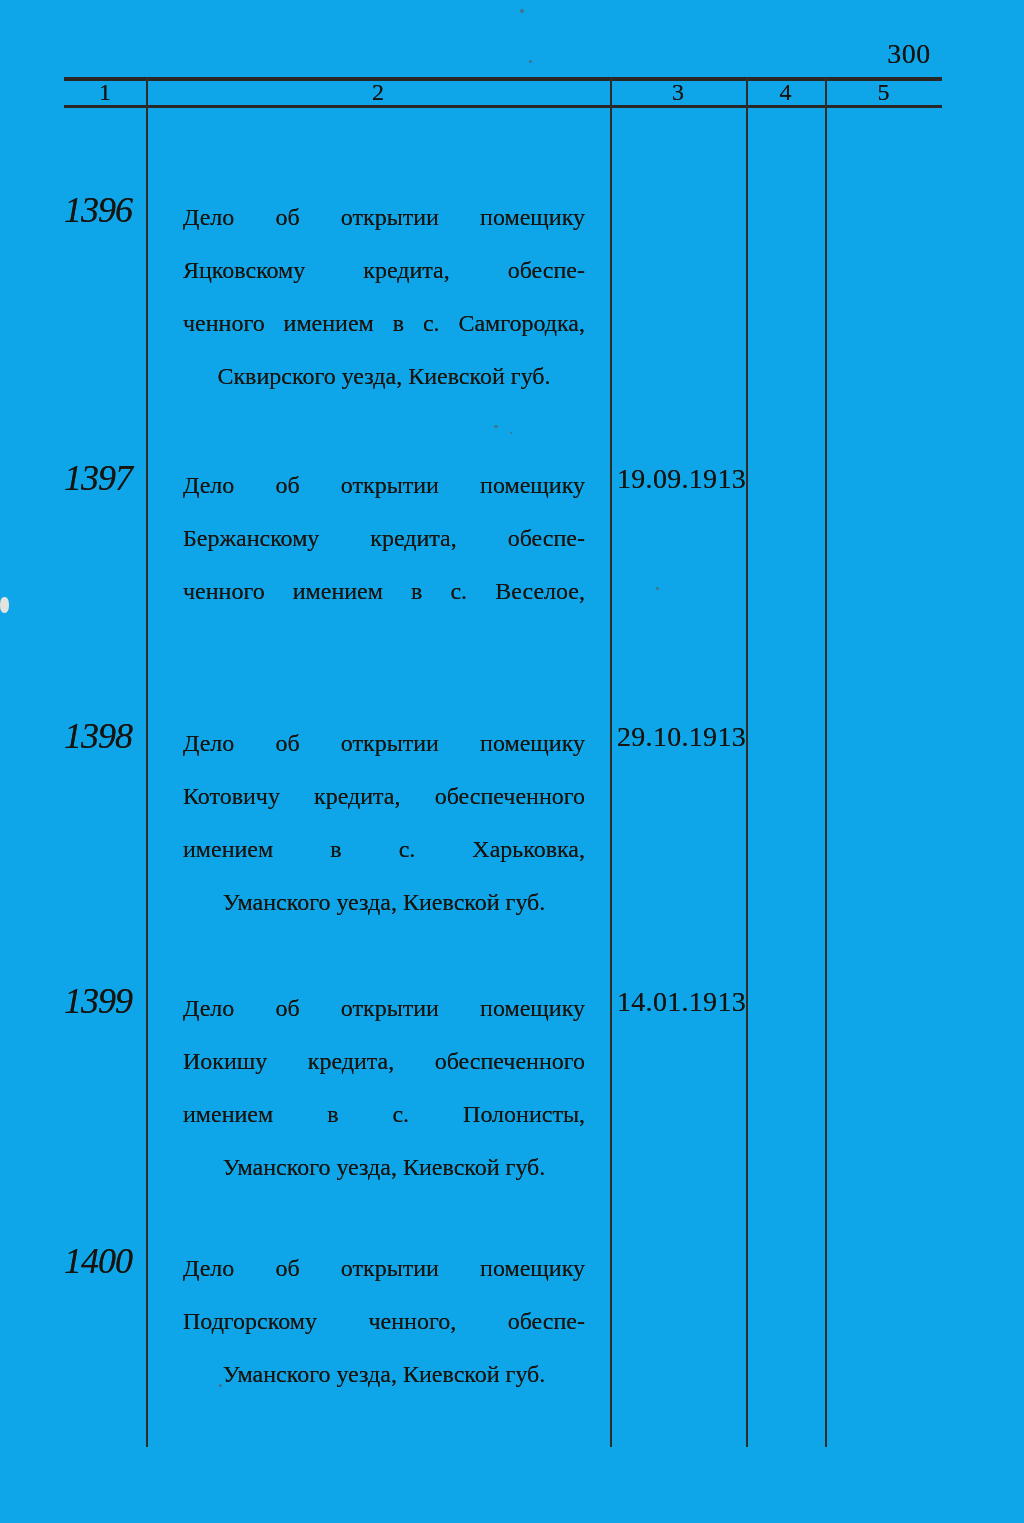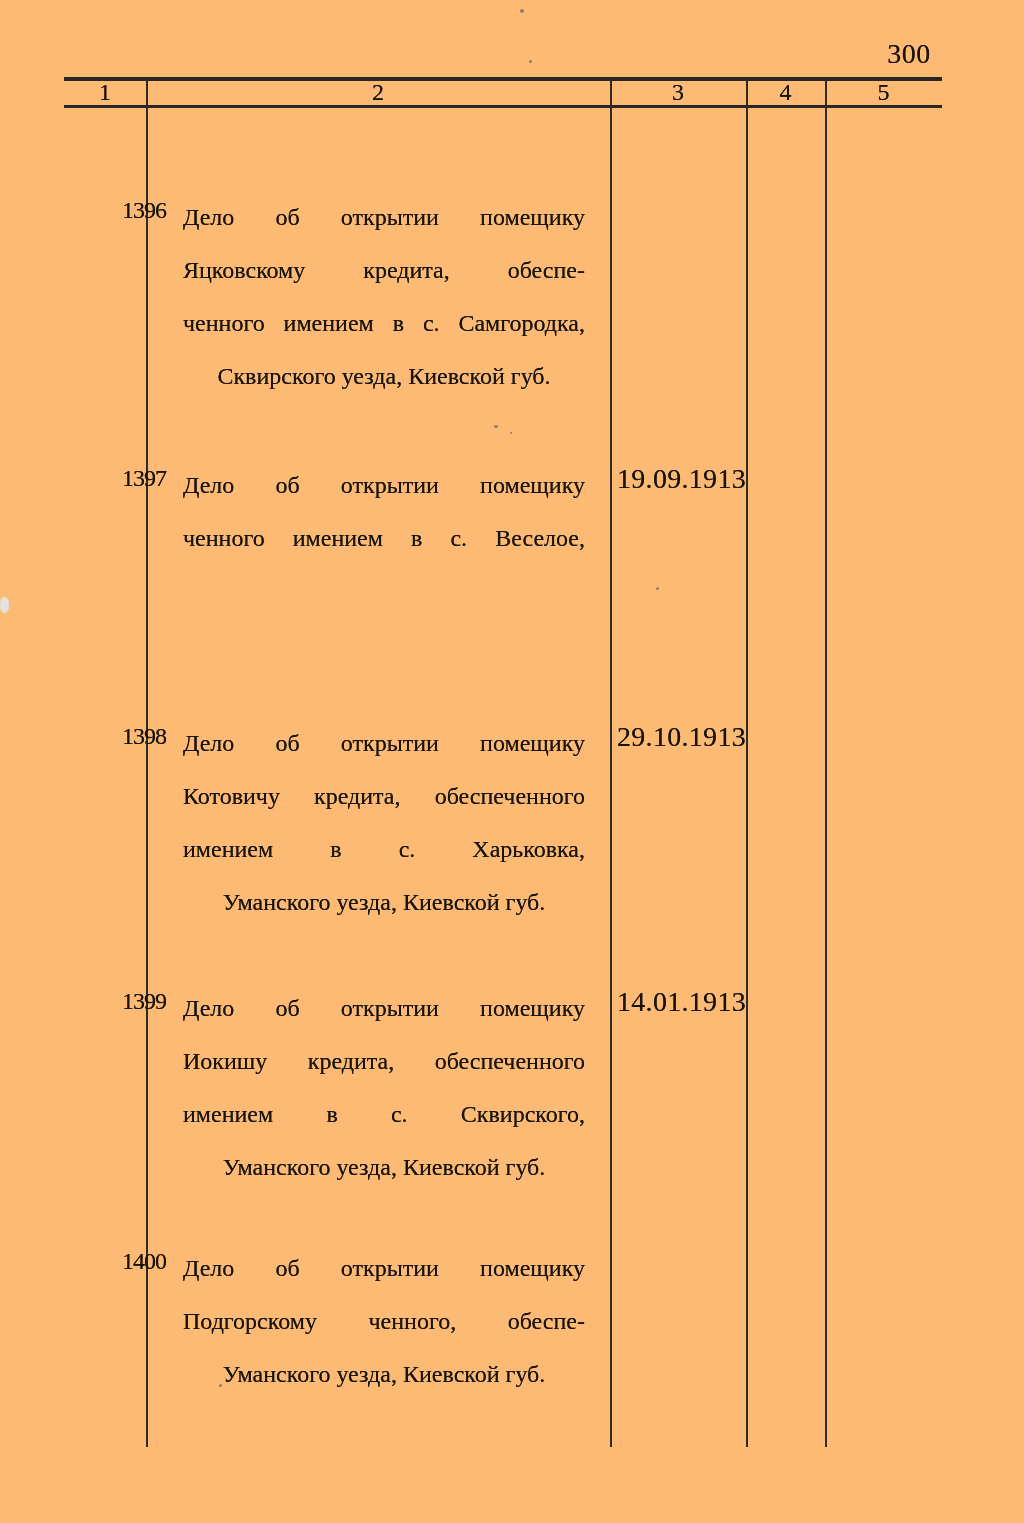--- a/index.html
+++ b/index.html
@@ -1,19 +1,19 @@
 <!DOCTYPE html>
 <html><head>
 <meta charset="utf-8">
 <style>
   html,body{margin:0;padding:0;background:#e8e8e6;}
   .page{
     position:relative;
     width:1024px;height:1523px;
-    background:#fdba74;
+    background:#0ea5e9;
     font-family:"Liberation Serif", serif;
     color:#17130e;
     overflow:hidden;
   }
   .ink{ text-shadow:0 0 .6px rgba(23,19,14,.75); }
   .page-number{
     position:absolute;left:886px;top:38px;width:46px;
     font-size:28px;text-align:center;letter-spacing:.5px;
   }
   .table{position:absolute;left:64px;top:77px;width:878px;height:1370px;}
@@ -27,22 +27,23 @@
     text-align:center;font-size:24px;
   }
   .th.c1{left:0;width:82px;}
   .th.c2{left:82px;width:464px;}
   .th.c3{left:546px;width:136px;}
   .th.c4{left:682px;width:79px;}
   .th.c5{left:761px;width:117px;}
   .row{position:absolute;left:0;width:878px;height:212px;}
   .num{
     position:absolute;left:0;top:0;width:102px;
-    text-align:right;font-size:24px;line-height:53px;
+    text-align:left;font-size:36px;line-height:53px;
     letter-spacing:-1px;
+    font-style:italic;
   }
   .desc{position:absolute;left:119px;top:7px;width:402px;font-size:24px;}
   .desc .ln{height:53px;line-height:53px;overflow:visible;}
   .jline{text-align:justify;text-align-last:justify;}
   .lline{text-align:center;white-space:nowrap;}
   .date{
     position:absolute;left:553px;top:0;width:150px;
     font-size:28px;line-height:53px;letter-spacing:.3px;
   }
   .speck{position:absolute;background:#5f5b56;border-radius:50%;opacity:.65;}
@@ -80,20 +81,21 @@
         <div class="ln jline">Яцковскому кредита, обеспе-</div>
         <div class="ln jline">ченного имением в с. Самгородка,</div>
         <div class="ln lline">Сквирского уезда, Киевской губ.</div>
       </div>
     </div>
 
     <div class="row" style="top:375px">
       <div class="num">1397</div>
       <div class="desc">
         <div class="ln jline">Дело об открытии помещику</div>
+        <div class="ln jline">Бержанскому кредита, обеспе-</div>
         <div class="ln jline">ченного имением в с. Веселое,</div>
       </div>
       <div class="date">19.09.1913</div>
     </div>
 
     <div class="row" style="top:633px">
       <div class="num">1398</div>
       <div class="desc">
         <div class="ln jline">Дело об открытии помещику</div>
         <div class="ln jline">Котовичу кредита, обеспеченного</div>
@@ -101,21 +103,21 @@
         <div class="ln lline">Уманского уезда, Киевской губ.</div>
       </div>
       <div class="date">29.10.1913</div>
     </div>
 
     <div class="row" style="top:898px">
       <div class="num">1399</div>
       <div class="desc">
         <div class="ln jline">Дело об открытии помещику</div>
         <div class="ln jline">Иокишу кредита, обеспеченного</div>
-        <div class="ln jline">имением в с. Сквирского,</div>
+        <div class="ln jline">имением в с. Полонисты,</div>
         <div class="ln lline">Уманского уезда, Киевской губ.</div>
       </div>
       <div class="date">14.01.1913</div>
     </div>
 
     <div class="row" style="top:1158px">
       <div class="num">1400</div>
       <div class="desc">
         <div class="ln jline">Дело об открытии помещику</div>
         <div class="ln jline">Подгорскому ченного, обеспе-</div>

